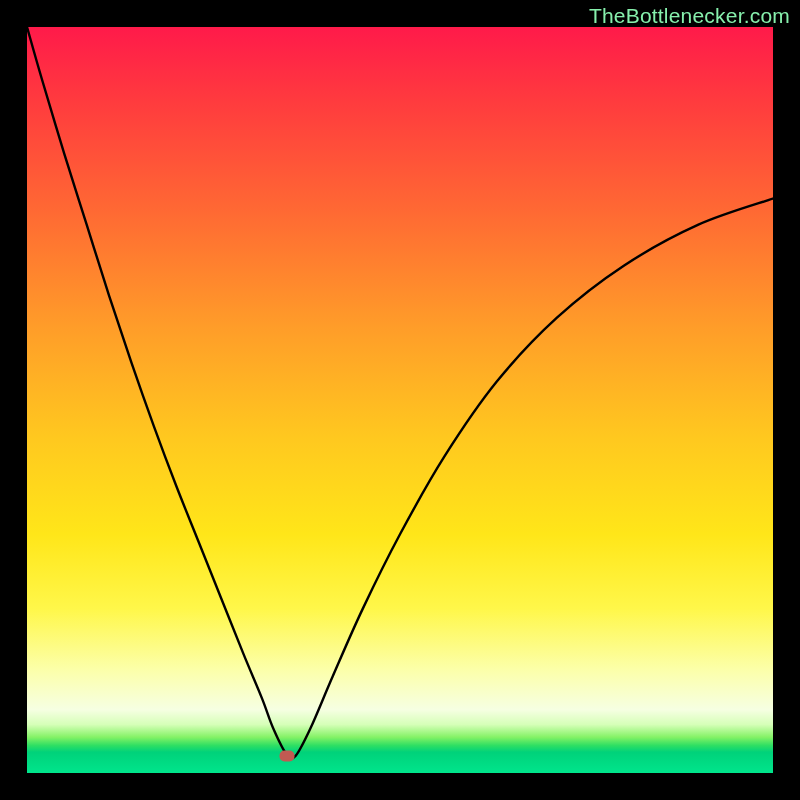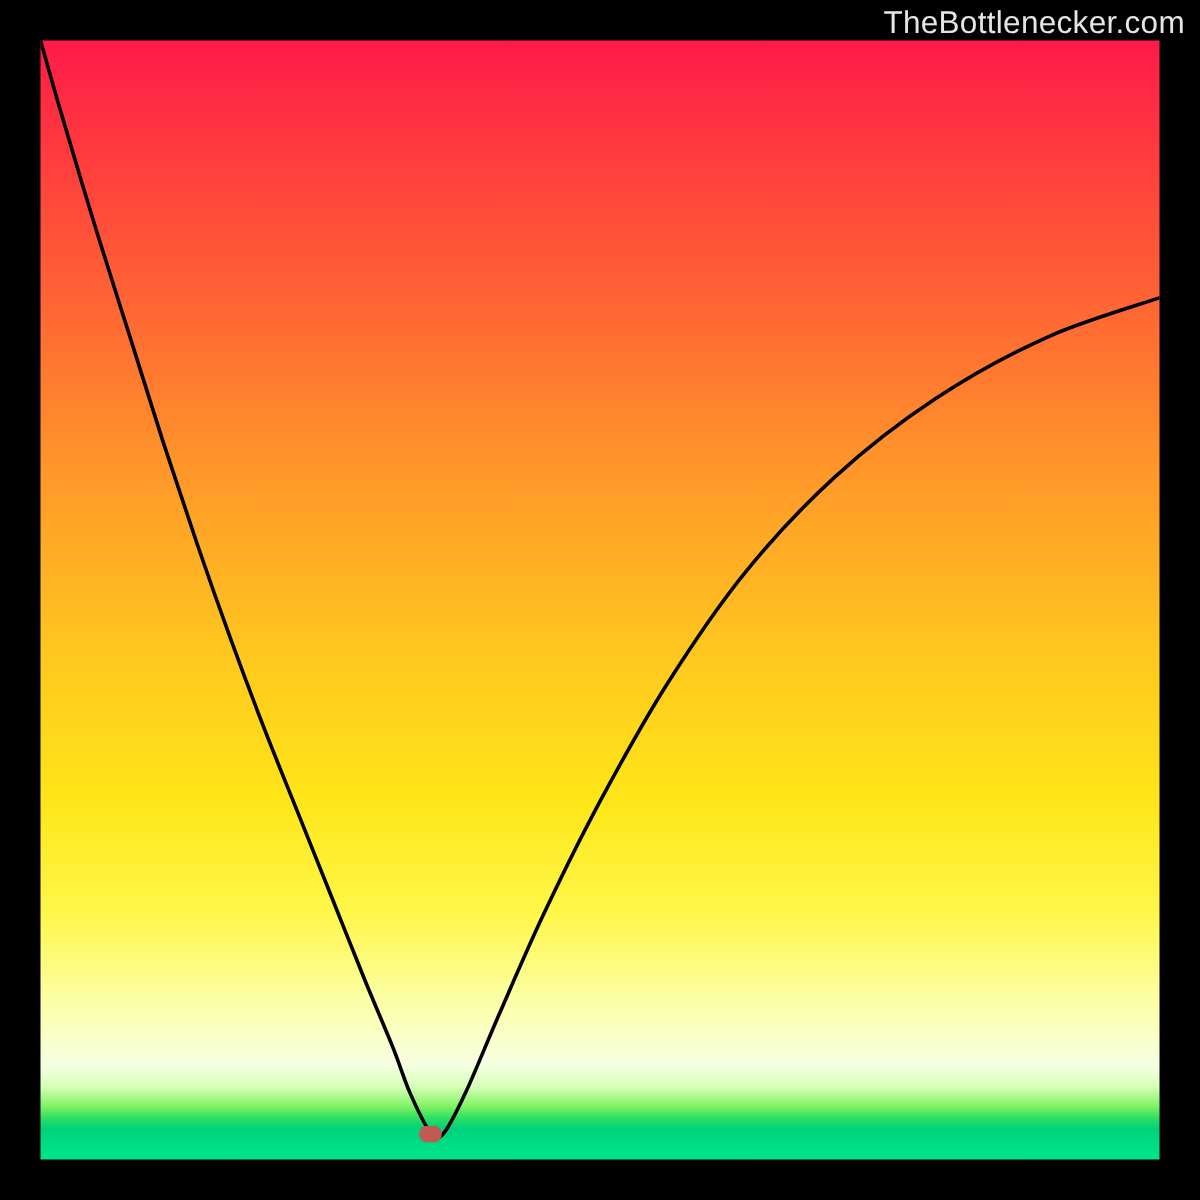--- a/index.html
+++ b/index.html
@@ -39,21 +39,21 @@
       #84f266 95.2%,
       #2fdf63 96.3%,
       #00d27a 97.2%,
       #00e58c 100%
     );
   }
   .watermark {
     position: absolute;
     top: 4px;
     right: 10px;
-    color: #e5e5e5;
+    color: #86efac;
     font-size: 21px;
     letter-spacing: 0.2px;
     font-weight: 500;
     user-select: none;
     text-align: right;
   }
   svg.curve {
     position: absolute;
     left: 0; top: 0;
     width: 746px; height: 746px;

